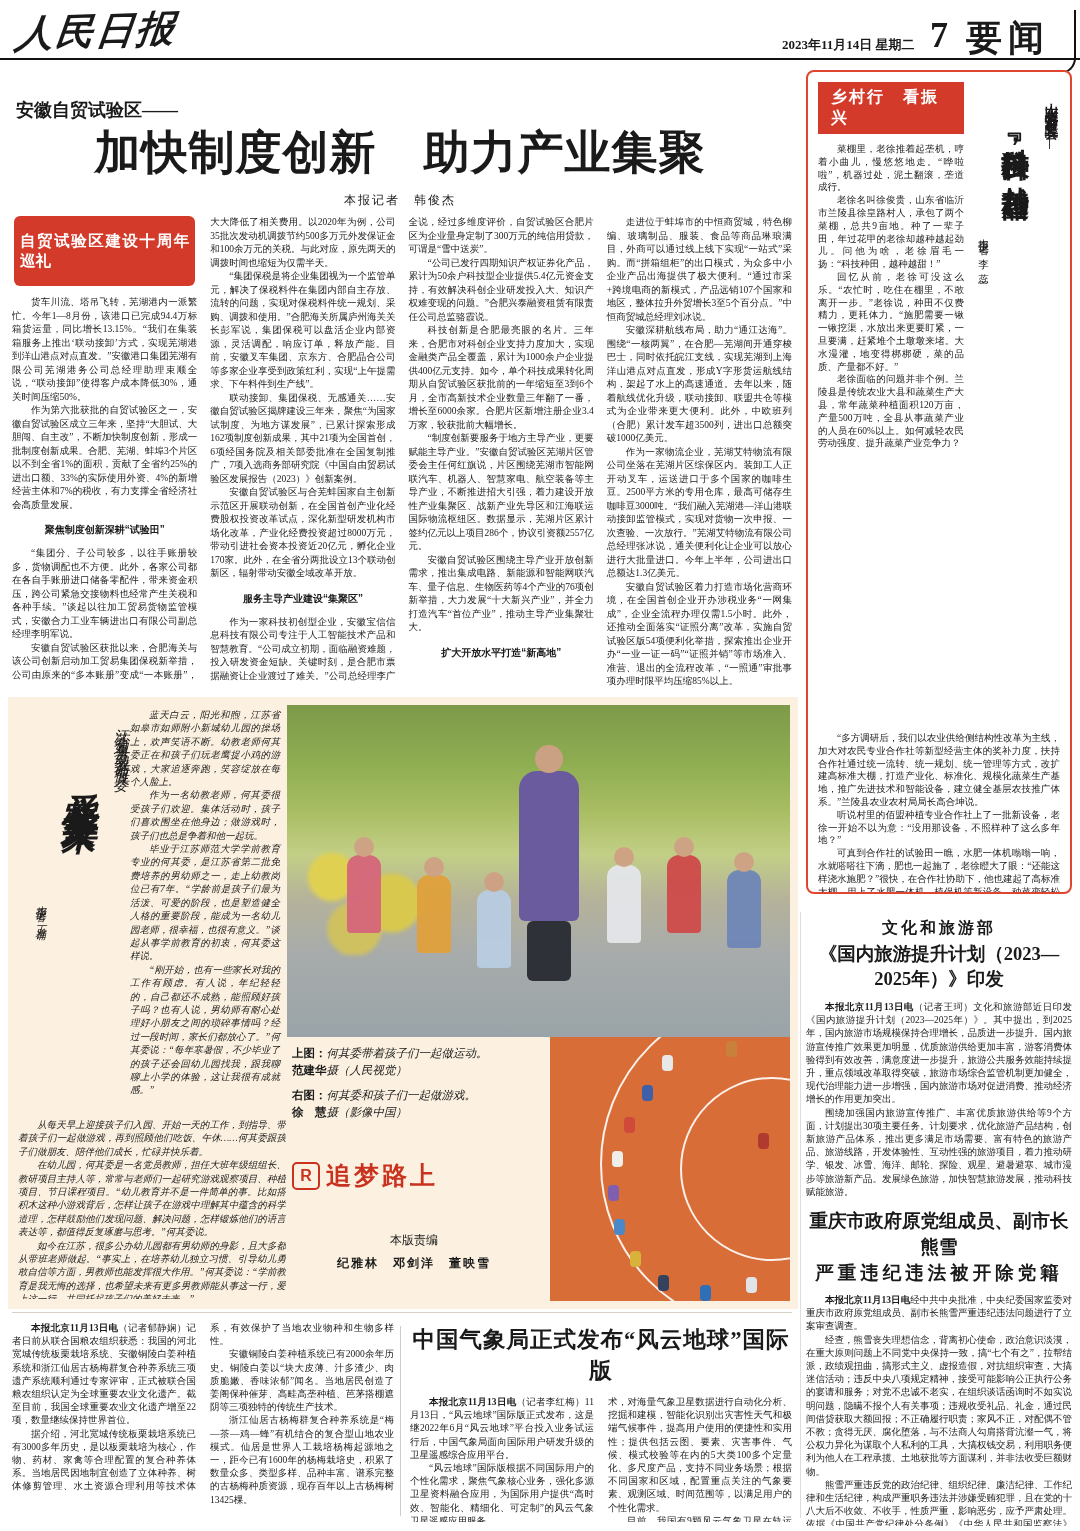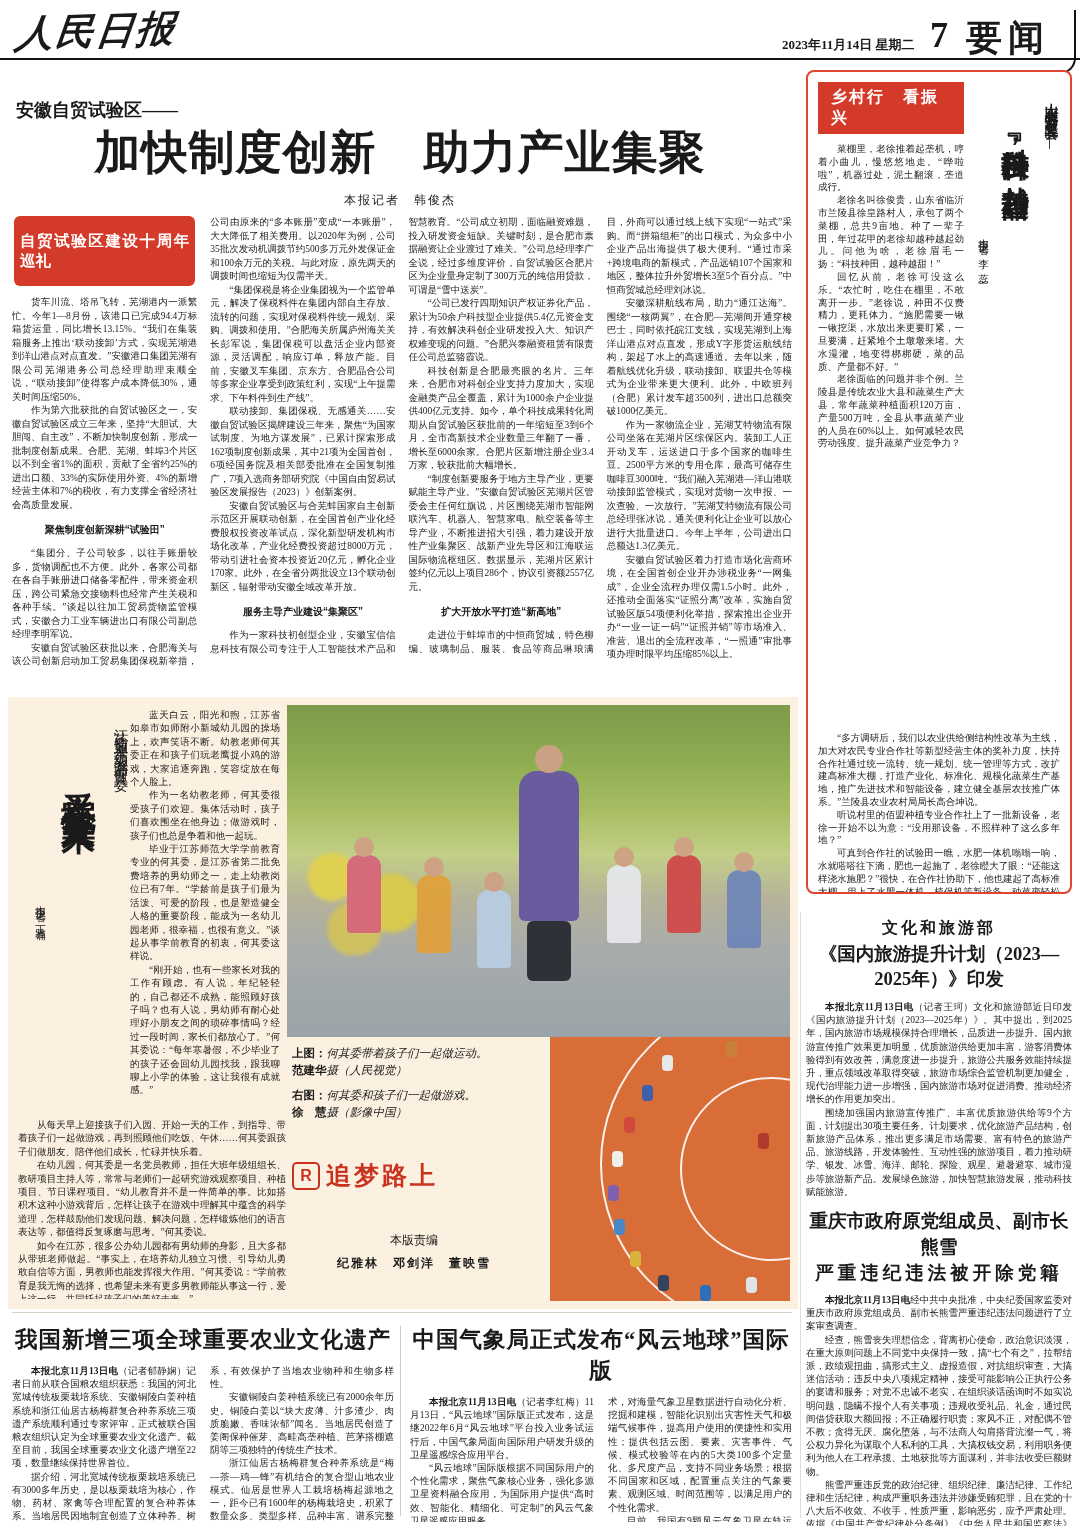--- a/index.html
+++ b/index.html
@@ -34,21 +34,21 @@
   .rural-badge{display:inline-block;background:#d43a2a;color:#fff;font-weight:bold;font-size:16px;
                padding:5px 13px;letter-spacing:2px;margin:2px 0 9px 0;}
   .rural-left .para,.rural-rest .para{font-size:9.5px;line-height:12.8px;text-align:justify;}
   .rural-vert{writing-mode:vertical-rl;height:648px;width:96px;}
   .rv-kicker{font-size:13.5px;letter-spacing:3px;margin-top:12px;margin-left:8px;font-weight:bold;}
   .rv-headline{font-size:28px;font-weight:900;margin-top:44px;margin-left:6px;letter-spacing:2px;}
   .rv-byline{font-size:10.5px;margin-top:150px;margin-left:10px;letter-spacing:2px;}
   .rural-rest{margin-top:4px;}
   
   .beige{position:absolute;left:8px;top:697px;width:790px;height:612px;background:#fcf1e0;}
-  .teacher{position:absolute;left:10px;top:12px;width:268px;height:590px;overflow:hidden;}
+  .teacher{position:absolute;left:10px;top:12px;width:268px;height:590px;overflow:hidden;font-style:italic;}
   .t-top{display:flex;flex-direction:row;}
   .t-vert{writing-mode:vertical-rl;height:408px;width:112px;}
   .tv-kicker{font-size:14.5px;letter-spacing:4px;margin-top:8px;margin-left:10px;}
   .tv-headline{font-size:34px;font-weight:900;margin-top:56px;margin-left:8px;letter-spacing:4px;}
   .tv-byline{font-size:10.5px;margin-top:188px;margin-left:12px;letter-spacing:2px;}
   .t-col1{width:150px;}
   .teacher .para{font-size:9.5px;line-height:13.4px;text-align:justify;}
   .t-rest{margin-top:2px;}
   
   .photo-top{position:absolute;left:279px;top:8px;width:503px;height:332px;overflow:hidden;
@@ -120,20 +120,21 @@
     <p class="para">“集团分、子公司较多，以往手账册较多，货物调配也不方便。此外，各家公司都在各自手账册进口储备零配件，带来资金积压，跨公司紧急交接物料也经常产生关税和各种手续。”谈起以往加工贸易货物监管模式，安徽合力工业车辆进出口有限公司副总经理李明军说。</p>
     <p class="para">安徽自贸试验区获批以来，合肥海关与该公司创新启动加工贸易集团保税新举措，公司由原来的“多本账册”变成“一本账册”，大大降低了相关费用。以2020年为例，公司35批次发动机调拨节约500多万元外发保证金和100余万元的关税。与此对应，原先两天的调拨时间也缩短为仅需半天。</p>
     <p class="para">“集团保税是将企业集团视为一个监管单元，解决了保税料件在集团内部自主存放、流转的问题，实现对保税料件统一规划、采购、调拨和使用。”合肥海关所属庐州海关关长彭军说，集团保税可以盘活企业内部资源，灵活调配，响应订单，释放产能。目前，安徽叉车集团、京东方、合肥晶合公司等多家企业享受到政策红利，实现“上午提需求、下午料件到生产线”。</p>
     <p class="para">联动接卸、集团保税、无感通关……安徽自贸试验区揭牌建设三年来，聚焦“为国家试制度、为地方谋发展”，已累计探索形成162项制度创新成果，其中21项为全国首创，6项经国务院及相关部委批准在全国复制推广，7项入选商务部研究院《中国自由贸易试验区发展报告（2023）》创新案例。</p>
     <p class="para">安徽自贸试验区与合芜蚌国家自主创新示范区开展联动创新，在全国首创产业化经费股权投资改革试点，深化新型研发机构市场化改革，产业化经费投资超过8000万元，带动引进社会资本投资近20亿元，孵化企业170家。此外，在全省分两批设立13个联动创新区，辐射带动安徽全域改革开放。</p>
     <div class="subhead hei">服务主导产业建设“集聚区”</div>
     <p class="para">作为一家科技初创型企业，安徽宝信信息科技有限公司专注于人工智能技术产品和智慧教育。“公司成立初期，面临融资难题，投入研发资金短缺。关键时刻，是合肥市票据融资让企业渡过了难关。”公司总经理李广全说，经过多维度评价，自贸试验区合肥片区为企业量身定制了300万元的纯信用贷款，可谓是“雪中送炭”。</p>
     <p class="para">“公司已发行四期知识产权证券化产品，累计为50余户科技型企业提供5.4亿元资金支持，有效解决科创企业研发投入大、知识产权难变现的问题。”合肥兴泰融资租赁有限责任公司总监骆霞说。</p>
     <p class="para">科技创新是合肥最亮眼的名片。三年来，合肥市对科创企业支持力度加大，实现金融类产品全覆盖，累计为1000余户企业提供400亿元支持。如今，单个科技成果转化周期从自贸试验区获批前的一年缩短至3到6个月，全市高新技术企业数量三年翻了一番，增长至6000余家。合肥片区新增注册企业3.4万家，较获批前大幅增长。</p>
     <p class="para">“制度创新要服务于地方主导产业，更要赋能主导产业。”安徽自贸试验区芜湖片区管委会主任何红旗说，片区围绕芜湖市智能网联汽车、机器人、智慧家电、航空装备等主导产业，不断推进招大引强，着力建设开放性产业集聚区、战新产业先导区和江海联运国际物流枢纽区。数据显示，芜湖片区累计签约亿元以上项目286个，协议引资额2557亿元。</p>
+    <p class="para">安徽自贸试验区围绕主导产业开放创新需求，推出集成电路、新能源和智能网联汽车、量子信息、生物医药等4个产业的76项创新举措，大力发展“十大新兴产业”，并全力打造汽车“首位产业”，推动主导产业集聚壮大。</p>
     <div class="subhead hei">扩大开放水平打造“新高地”</div>
     <p class="para">走进位于蚌埠市的中恒商贸城，特色柳编、玻璃制品、服装、食品等商品琳琅满目，外商可以通过线上线下实现“一站式”采购。而“拼箱组柜”的出口模式，为众多中小企业产品出海提供了极大便利。“通过市采+跨境电商的新模式，产品远销107个国家和地区，整体拉升外贸增长3至5个百分点。”中恒商贸城总经理刘冰说。</p>
     <p class="para">安徽深耕航线布局，助力“通江达海”。围绕“一核两翼”，在合肥—芜湖间开通穿梭巴士，同时依托皖江支线，实现芜湖到上海洋山港点对点直发，形成Y字形货运航线结构，架起了水上的高速通道。去年以来，随着航线优化升级，联动接卸、联盟共仓等模式为企业带来更大便利。此外，中欧班列（合肥）累计发车超3500列，进出口总额突破1000亿美元。</p>
     <p class="para">作为一家物流企业，芜湖艾特物流有限公司坐落在芜湖片区综保区内。装卸工人正开动叉车，运送进口于多个国家的咖啡生豆。2500平方米的专用仓库，最高可储存生咖啡豆3000吨。“我们融入芜湖港—洋山港联动接卸监管模式，实现对货物一次申报、一次查验、一次放行。”芜湖艾特物流有限公司总经理张冰说，通关便利化让企业可以放心进行大批量进口。今年上半年，公司进出口总额达1.3亿美元。</p>
     <p class="para">安徽自贸试验区着力打造市场化营商环境，在全国首创企业开办涉税业务“一网集成”，企业全流程办理仅需1.5小时。此外，还推动全面落实“证照分离”改革，实施自贸试验区版54项便利化举措，探索推出企业开办“一业一证一码”“证照并销”等市场准入、准营、退出的全流程改革，“一照通”审批事项办理时限平均压缩85%以上。</p>
   </div>
 
   <div class="rural-box">
     <div class="rural-top">
       <div class="rural-left">
@@ -226,21 +227,20 @@
         <div class="ed-names">纪雅林　邓剑洋　董映雪</div>
       </div>
     </div>
   </div>
 
   <div class="rule-h"></div>
   <div class="rule-v1"></div>
   <div class="rule-v2"></div>
 
   <div class="b-art heritage">
-    <div class="b-title">我国新增三项全球重要农业文化遗产</div>
     <div class="b-body">
       <p class="para"><b class="dl">本报北京11月13日电</b><span>（记者郁静娴）记者日前从联合国粮农组织获悉：我国的河北宽城传统板栗栽培系统、安徽铜陵白姜种植系统和浙江仙居古杨梅群复合种养系统三项遗产系统顺利通过专家评审，正式被联合国粮农组织认定为全球重要农业文化遗产。截至目前，我国全球重要农业文化遗产增至22项，数量继续保持世界首位。</span></p>
       <p class="para">据介绍，河北宽城传统板栗栽培系统已有3000多年历史，是以板栗栽培为核心，作物、药材、家禽等合理配置的复合种养体系。当地居民因地制宜创造了立体种养、树体修剪管理、水土资源合理利用等技术体系，有效保护了当地农业物种和生物多样性。</p>
       <p class="para">安徽铜陵白姜种植系统已有2000余年历史。铜陵白姜以“块大皮薄、汁多渣少、肉质脆嫩、香味浓郁”闻名。当地居民创造了姜阁保种催芽、高畦高垄种植、芭茅搭棚遮阴等三项独特的传统生产技术。</p>
       <p class="para">浙江仙居古杨梅群复合种养系统是“梅—茶—鸡—蜂”有机结合的复合型山地农业模式。仙居是世界人工栽培杨梅起源地之一，距今已有1600年的杨梅栽培史，积累了数量众多、类型多样、品种丰富、谱系完整的古杨梅种质资源，现存百年以上古杨梅树13425棵。</p>
     </div>
   </div>
 
   <div class="b-art fengyun">
     <div class="b-title">中国气象局正式发布“风云地球”国际版</div>

